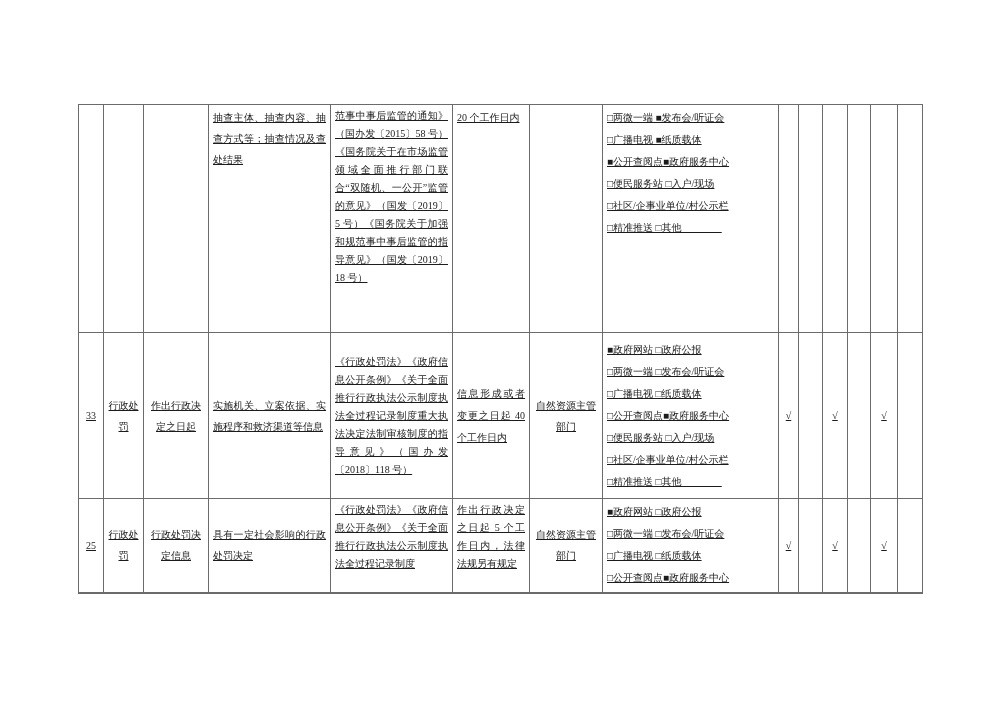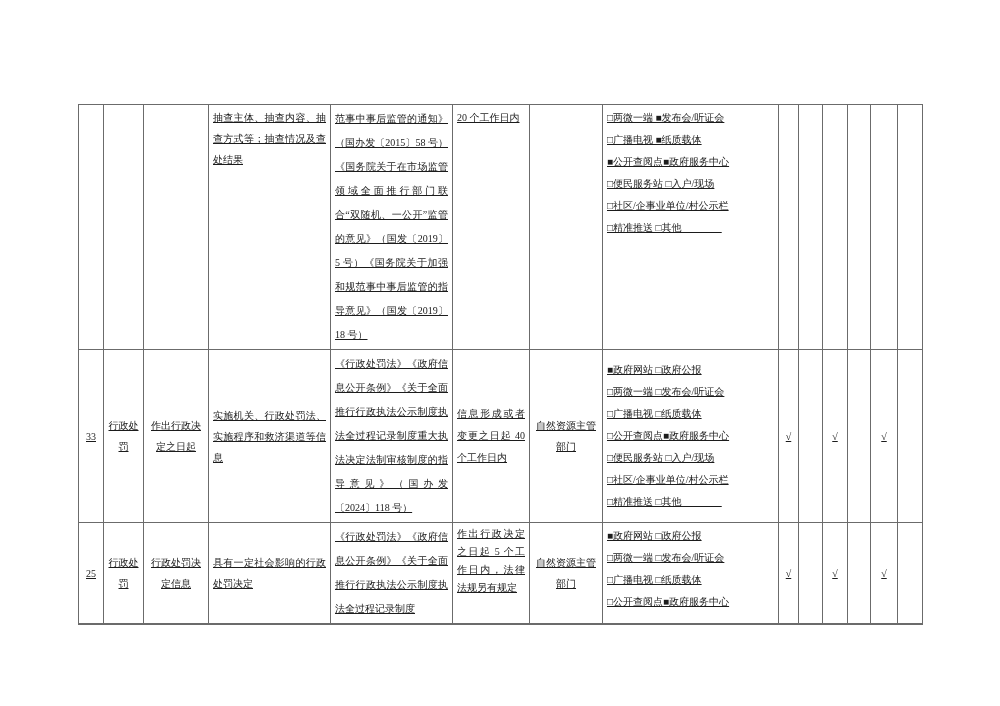--- a/index.html
+++ b/index.html
@@ -18,21 +18,21 @@
   .grid td {
     border:1px solid var(--line);
     color:var(--ink);
     font-size:10px;
     padding:2px 4px;
     overflow:hidden;
     text-decoration:underline;
   }
   .c-id, .c-cat, .c-sub, .c-subject { text-align:center; line-height:21px; }
   .c-content  { text-align:justify; text-justify:inter-ideograph; line-height:21px; padding:4px 6px; }
-  .c-basis    { text-align:justify; text-justify:inter-ideograph; line-height:24px; padding:4px 3px; }
+  .c-basis    { text-align:justify; text-justify:inter-ideograph; line-height:18px; padding:4px 3px; }
   .c-deadline { text-align:justify; text-justify:inter-ideograph; line-height:22px; padding:4px 4px; }
   .c-channels { white-space:pre; line-height:22px; padding:3px 2px 3px 5px; }
   .c-check    { text-align:center; font-size:12px; color:#333333; padding:0; }
   tr.r0 td { vertical-align:top; }
   tr.r1 td { vertical-align:middle; }
   tr.r2 td { vertical-align:top;margin-left:40px; }
   tr.r2 .c-id, tr.r2 .c-cat, tr.r2 .c-sub, tr.r2 .c-content,
   tr.r2 .c-subject, tr.r2 .c-check { vertical-align:middle; }
   tr.r2 .c-deadline { line-height:18px; }
 </style>
@@ -78,22 +78,22 @@
       <td class="c-check"></td>
       <td class="c-check"></td>
       <td class="c-check"></td>
       <td class="c-check"></td>
     </tr>
 
     <tr class="r1" style="height:166px">
       <td class="c-id">33</td>
       <td class="c-cat">行政处罚</td>
       <td class="c-sub">作出行政决定之日起</td>
-      <td class="c-content">实施机关、行政处罚法、实施程序和救济渠道等信息</td>
-      <td class="c-basis">《行政处罚法》《政府信息公开条例》《关于全面推行行政执法公示制度执法全过程记录制度重大执法决定法制审核制度的指导意见》（国办发〔2024〕118 号）</td>
+      <td class="c-content">实施机关、立案依据、实施程序和救济渠道等信息</td>
+      <td class="c-basis">《行政处罚法》《政府信息公开条例》《关于全面推行行政执法公示制度执法全过程记录制度重大执法决定法制审核制度的指导意见》（国办发〔2018〕118 号）</td>
       <td class="c-deadline">信息形成或者变更之日起 40 个工作日内</td>
       <td class="c-subject">自然资源主管部门</td>
       <td class="c-channels">■政府网站 □政府公报
 □两微一端 □发布会/听证会
 □广播电视 □纸质载体
 □公开查阅点■政府服务中心
 □便民服务站 □入户/现场
 □社区/企事业单位/村公示栏
 □精准推送 □其他________</td>
       <td class="c-check">√</td>

